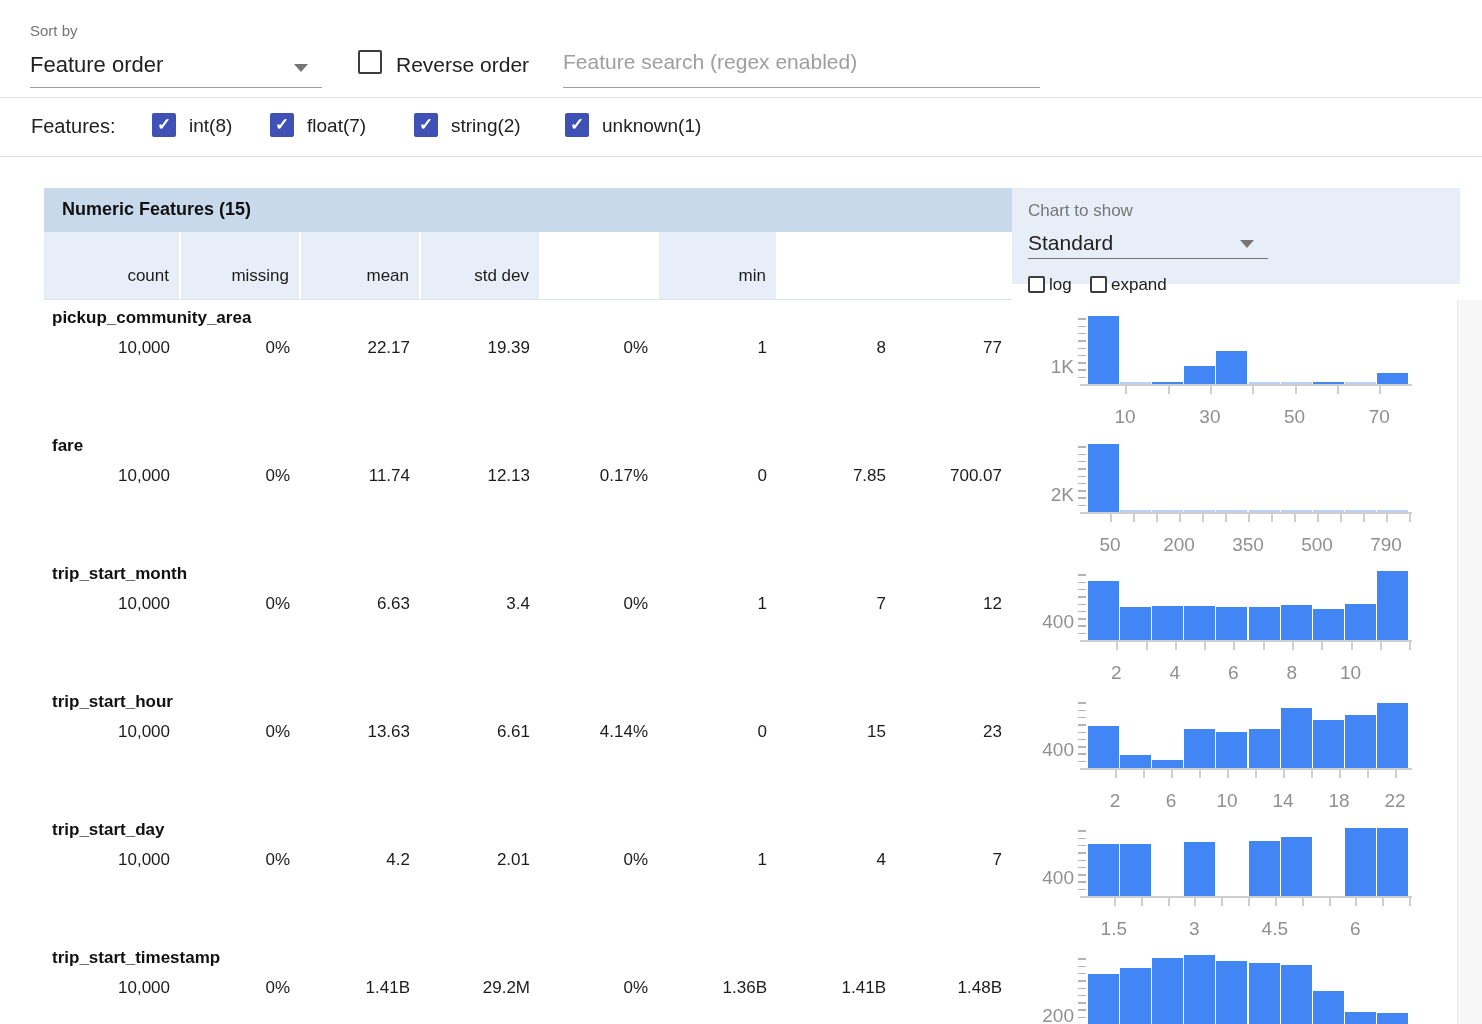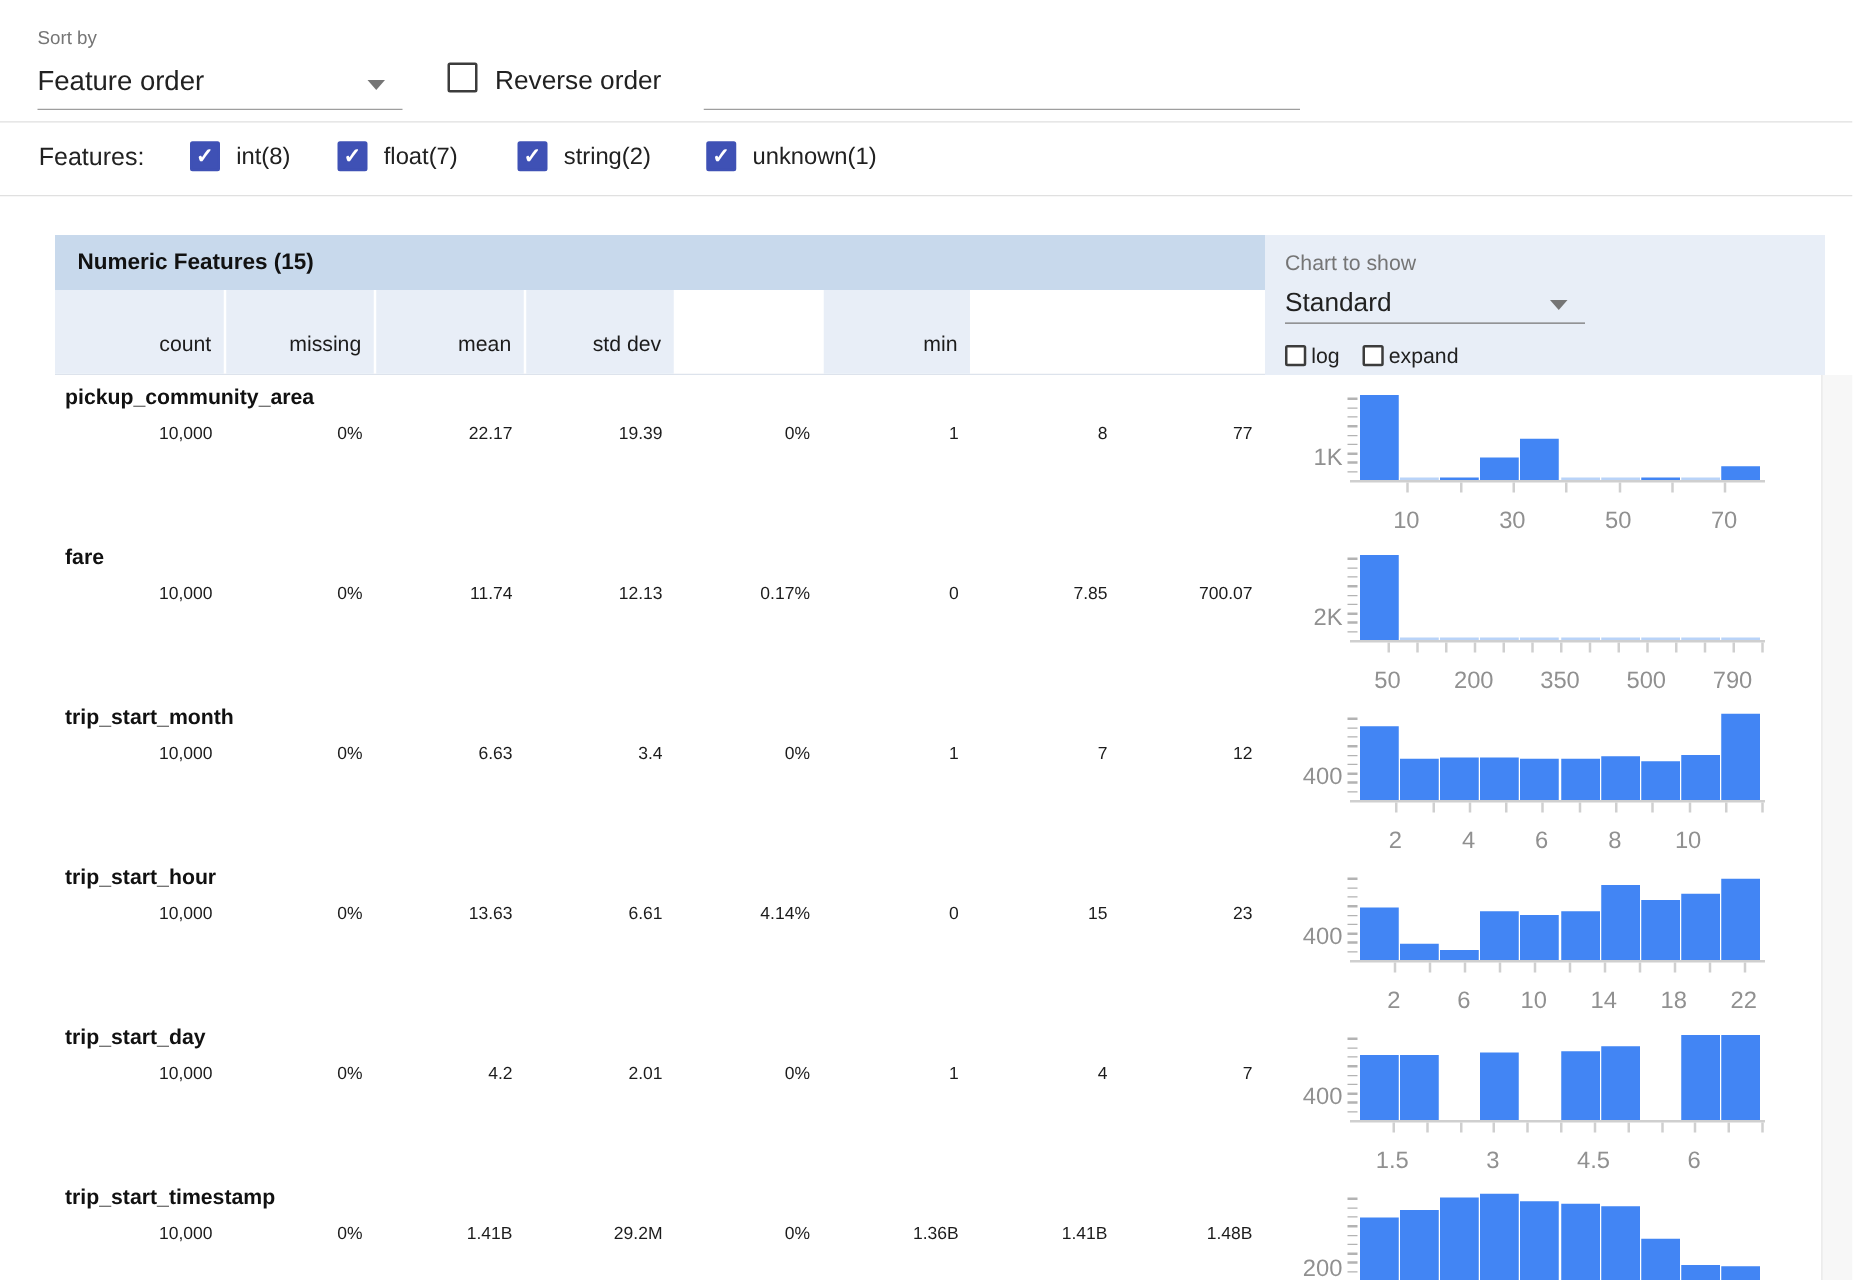--- a/index.html
+++ b/index.html
@@ -30,39 +30,39 @@
   .features-bar{position:absolute;left:0;top:97px;width:1482px;height:60px;background:#fff;
     border-top:1px solid #e0e0e0;border-bottom:1px solid #e0e0e0;box-sizing:border-box;}
   .features-label{position:absolute;left:31px;top:17px;font-size:20px;color:#212121;}
   .ftype{position:absolute;top:15px;}
   .ftype .cbx{position:absolute;left:0;top:0;width:24px;height:24px;}
   .ftype .lbl{position:absolute;left:37px;top:2px;font-size:19px;color:#212121;white-space:nowrap;}
   
   .ftable{position:absolute;left:44px;top:188px;width:1416px;}
   .thead-title{position:absolute;left:0;top:0;width:968px;height:44px;background:#c8d9ec;}
   .thead-title span{position:absolute;left:18px;top:11px;font-size:18px;font-weight:bold;color:#111;}
-  .chart-panel{position:absolute;left:968px;top:0;width:448px;height:112px;background:#e8eef7;}
+  .chart-panel{position:absolute;left:968px;top:0;width:448px;height:96px;background:#e8eef7;}
   .cp-label{position:absolute;left:16px;top:13px;font-size:17px;color:#757575;}
   .cp-value{position:absolute;left:16px;top:43px;font-size:21px;color:#212121;}
   .cp-arrow{left:228px;top:52px;}
   .cp-underline{position:absolute;left:16px;top:70px;width:240px;height:1px;background:#757575;}
   .cp-cb{width:17px;height:17px;border-radius:2px;background:#fff;border:2px solid #3c3c3c;box-sizing:border-box;position:absolute;}
   .cp-cb-log{left:16px;top:88px;}
   .cp-cb-expand{left:78px;top:88px;}
   .cp-cb-label{position:absolute;top:87px;font-size:17px;color:#212121;}
   .cp-lbl-log{left:37px;}
   .cp-lbl-expand{left:99px;}
   .subhead{position:absolute;left:0;top:44px;width:968px;height:68px;border-bottom:1px solid #dde3ec;box-sizing:border-box;}
   .subhead-cell{position:absolute;top:0;height:67px;background:#e8eef7;box-sizing:border-box;
     font-size:17px;color:#1c1c1c;text-align:right;}
   .subhead-cell span{position:absolute;right:10px;bottom:13px;}
   .rows{position:absolute;left:0;top:112px;width:1416px;}
   .frow{position:relative;width:1416px;height:128px;background:#fff;}
   .fname{position:absolute;left:8px;top:8px;font-size:17px;font-weight:bold;color:#111;}
-  .stat-cell{position:absolute;top:38px;height:22px;font-size:14px;color:#1c1c1c;text-align:right;box-sizing:border-box;padding-right:10px;}
+  .stat-cell{position:absolute;top:38px;height:22px;font-size:17px;color:#1c1c1c;text-align:right;box-sizing:border-box;padding-right:10px;}
   
   .chart{position:absolute;left:0;top:0;width:1416px;height:128px;}
   .ylabel{position:absolute;width:70px;text-align:right;font-size:19px;color:#909090;}
   .yruler{position:absolute;width:8px;height:1.5px;background:#b3b3b3;}
   .hbar{position:absolute;background:#4285f4;}
   .hbar.faint{background:#b9d3f8;}
   .xaxis{position:absolute;height:2px;background:#cfcfcf;}
   .xtick{position:absolute;width:2px;height:8px;background:#cfcfcf;}
   .xlabel{position:absolute;width:64px;text-align:center;font-size:19px;color:#909090;}
   
@@ -73,20 +73,21 @@
 
 <div class="topbar">
   <div class="sortby-label">Sort by</div>
   <div class="sortby-value">Feature order</div>
   <div class="dd-arrow sortby-arrow"></div>
   <div class="sortby-underline"></div>
 
   <div class="cb cb-unchecked reverse-cb"></div>
   <div class="reverse-label">Reverse order</div>
 
+  <input class="search-input" type="text" placeholder="Feature search (regex enabled)" style="">
   <div class="search-underline"></div>
 </div>
 
 <div class="features-bar">
   <div class="features-label">Features:</div>
   <div id="ftypes">
       <div class="ftype" style="left: 152px;">
         <div class="cbx cb cb-checked">
           <span class="mark">✓</span>
         </div>

